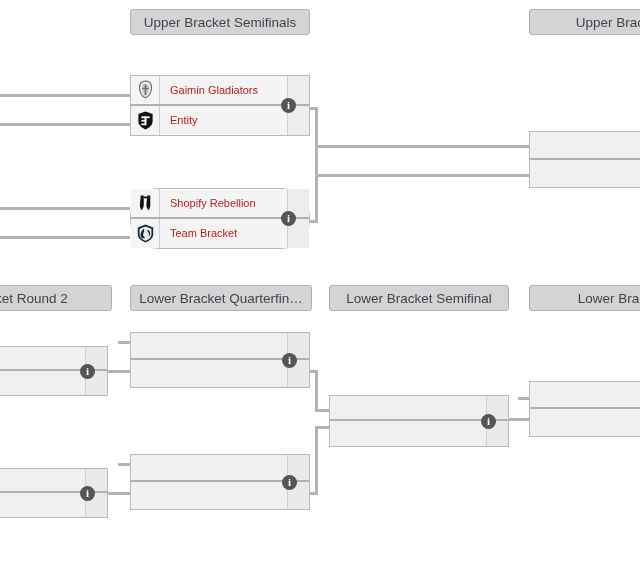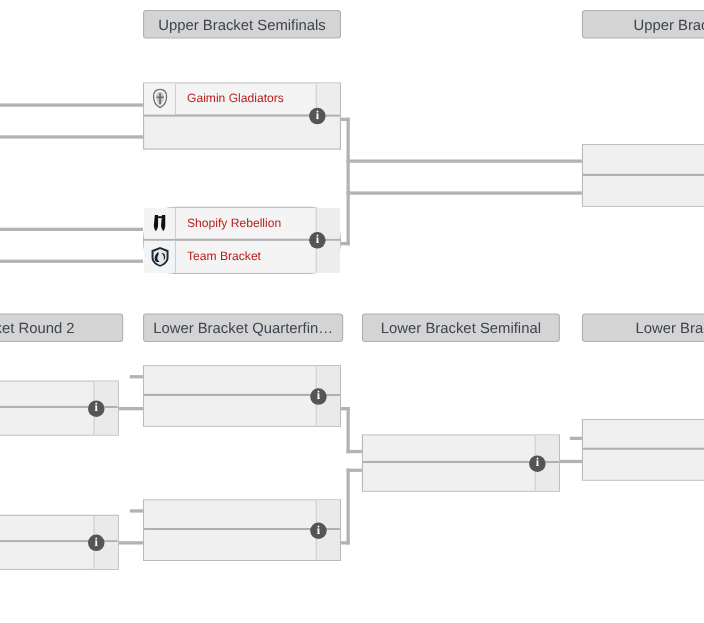--- a/index.html
+++ b/index.html
@@ -187,20 +187,33 @@
         <svg class="logo" viewBox="0 0 32 32">
           <path d="M16 2 C9 2 6 7 6 13 C6 21 10 27 16 30 C22 27 26 21 26 13 C26 7 23 2 16 2 Z" fill="#f2f2f2" stroke="#6f6f6f" stroke-width="2"></path>
           <path d="M16 6 C12 6 10 9 10 13 C10 19 12.5 24 16 26.5 C19.5 24 22 19 22 13 C22 9 20 6 16 6 Z" fill="#c9c9c9"></path>
           <rect x="14.6" y="8" width="2.8" height="17" fill="#6f6f6f"></rect>
           <rect x="10.5" y="13" width="11" height="2.4" fill="#6f6f6f"></rect>
         </svg>
       </div>
       <div class="team-name">Gaimin Gladiators</div>
       <div class="score-cell"></div>
     </div>
+    <div class="match-row">
+      <div class="logo-cell">
+        <svg class="logo" viewBox="0 0 32 32">
+          <path d="M16 1 L28 5 L28 17 C28 24 22 29 16 31 C10 29 4 24 4 17 L4 5 Z" fill="#111111"></path>
+          <rect x="9" y="9" width="14" height="3.2" fill="#ffffff"></rect>
+          <rect x="14.4" y="9" width="3.2" height="15" fill="#ffffff"></rect>
+          <rect x="9" y="15" width="8" height="2.8" fill="#ffffff"></rect>
+          <rect x="9" y="21" width="8" height="2.8" fill="#ffffff"></rect>
+        </svg>
+      </div>
+      <div class="team-name">Entity</div>
+      <div class="score-cell"></div>
+    </div>
     <div class="info-icon" style="left:150px; top:22px;">i</div>
   </div>
 
   <div class="match filled" style="left:130px; top:188px; width:180px; height:61px;border-radius:29px;">
     <div class="match-row top">
       <div class="logo-cell">
         <svg class="logo" viewBox="0 0 32 32">
           <path d="M8 4 L13 4 L13 20 C13 24 11 27 9.5 29 C8 27 6.5 24 6.5 20 Z" fill="#111111"></path>
           <path d="M19 4 L24 4 L24 20 C24 24 22.5 27 21 29 C19.5 27 17.5 24 17.5 20 Z" fill="#111111"></path>
           <rect x="13" y="6" width="6" height="3" fill="#111111"></rect>

